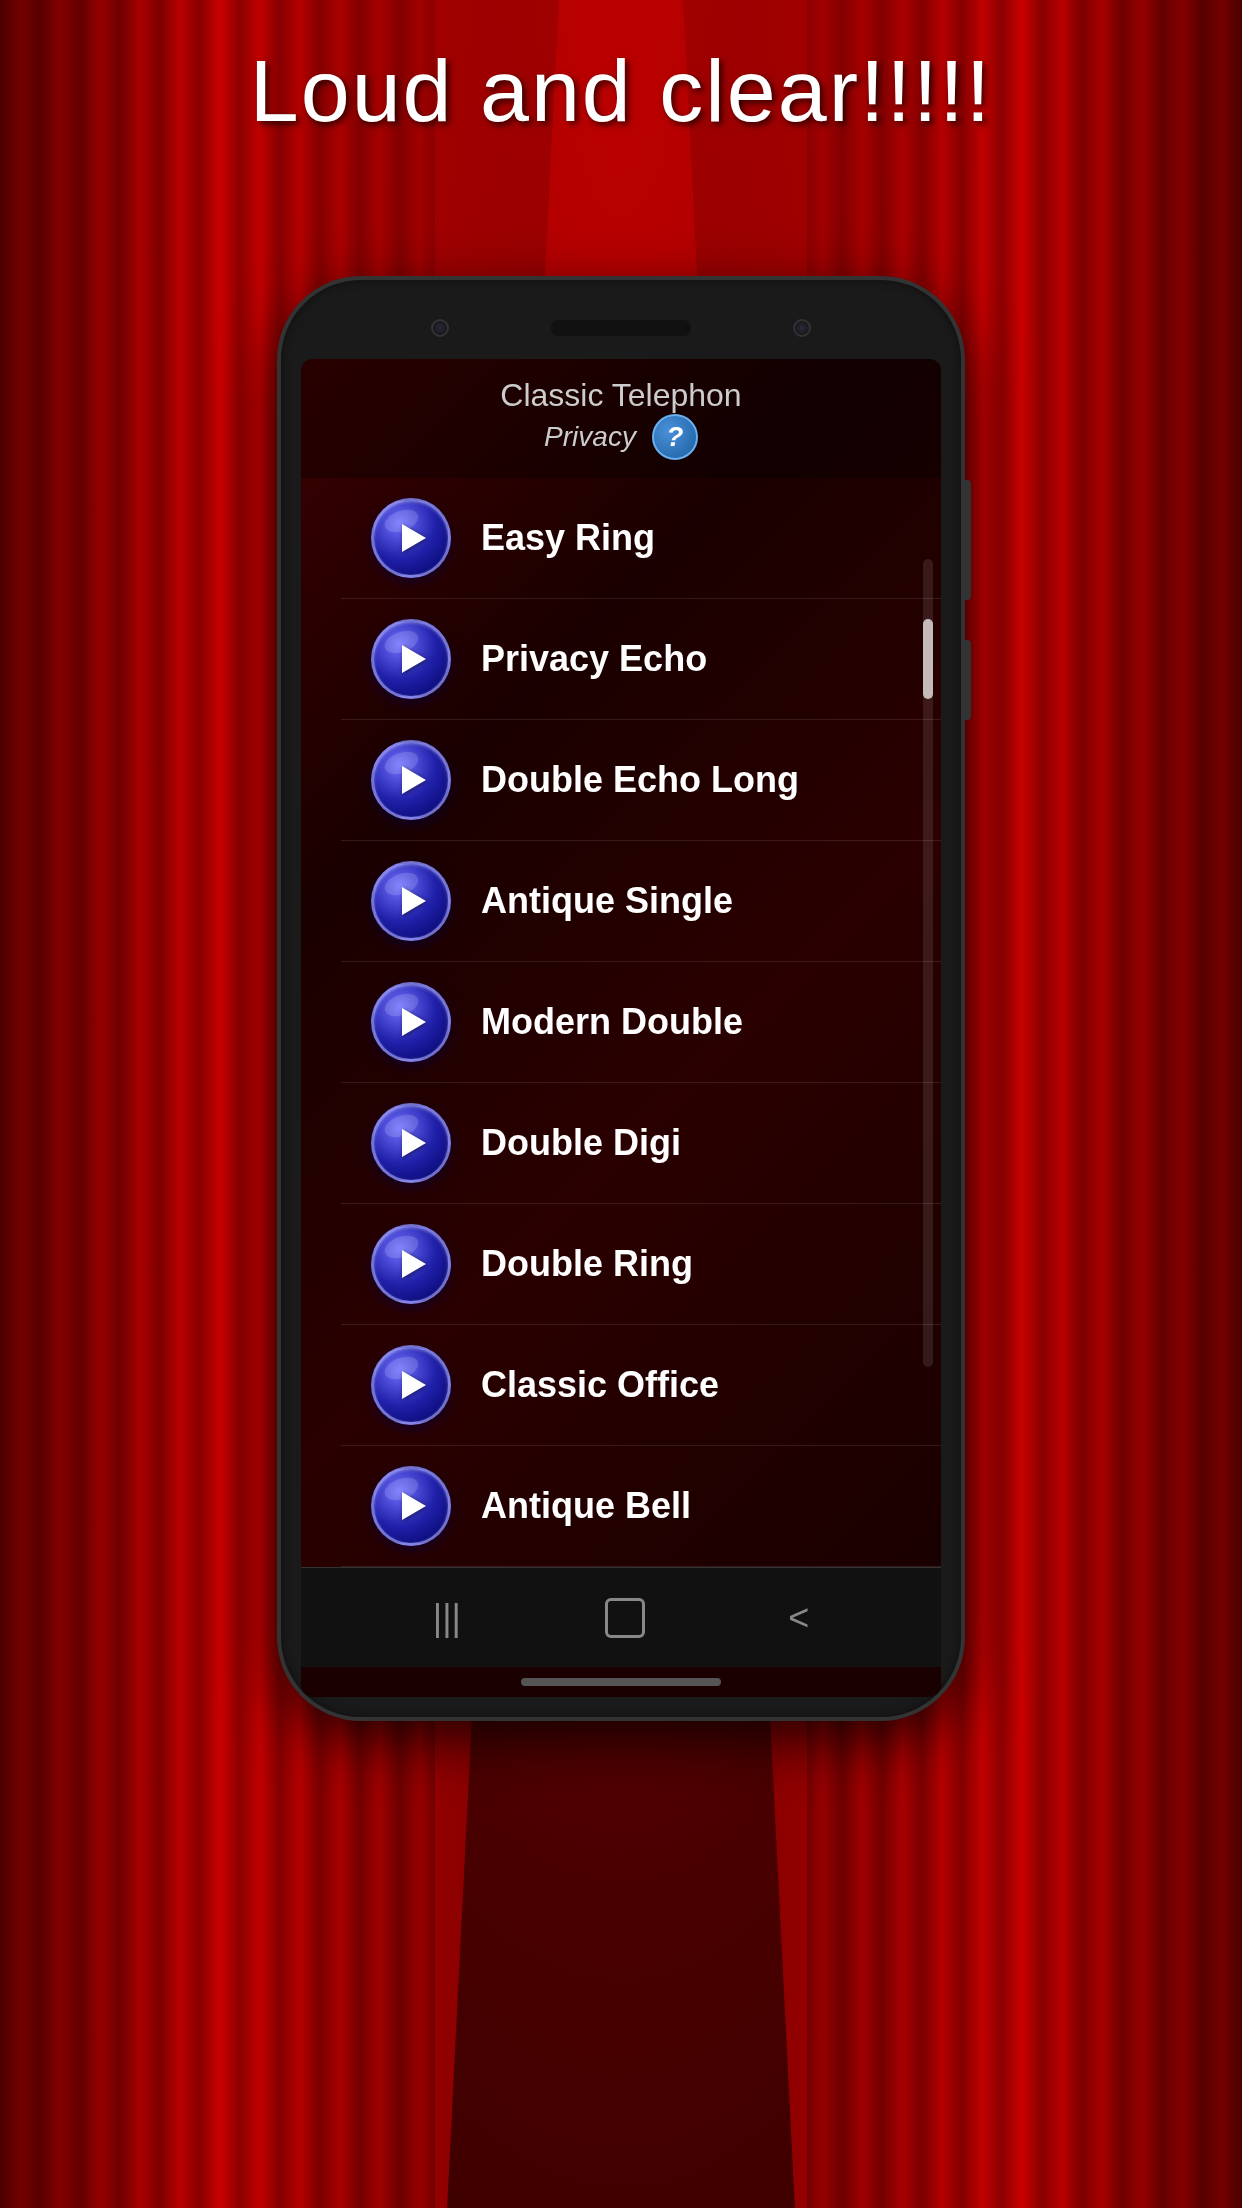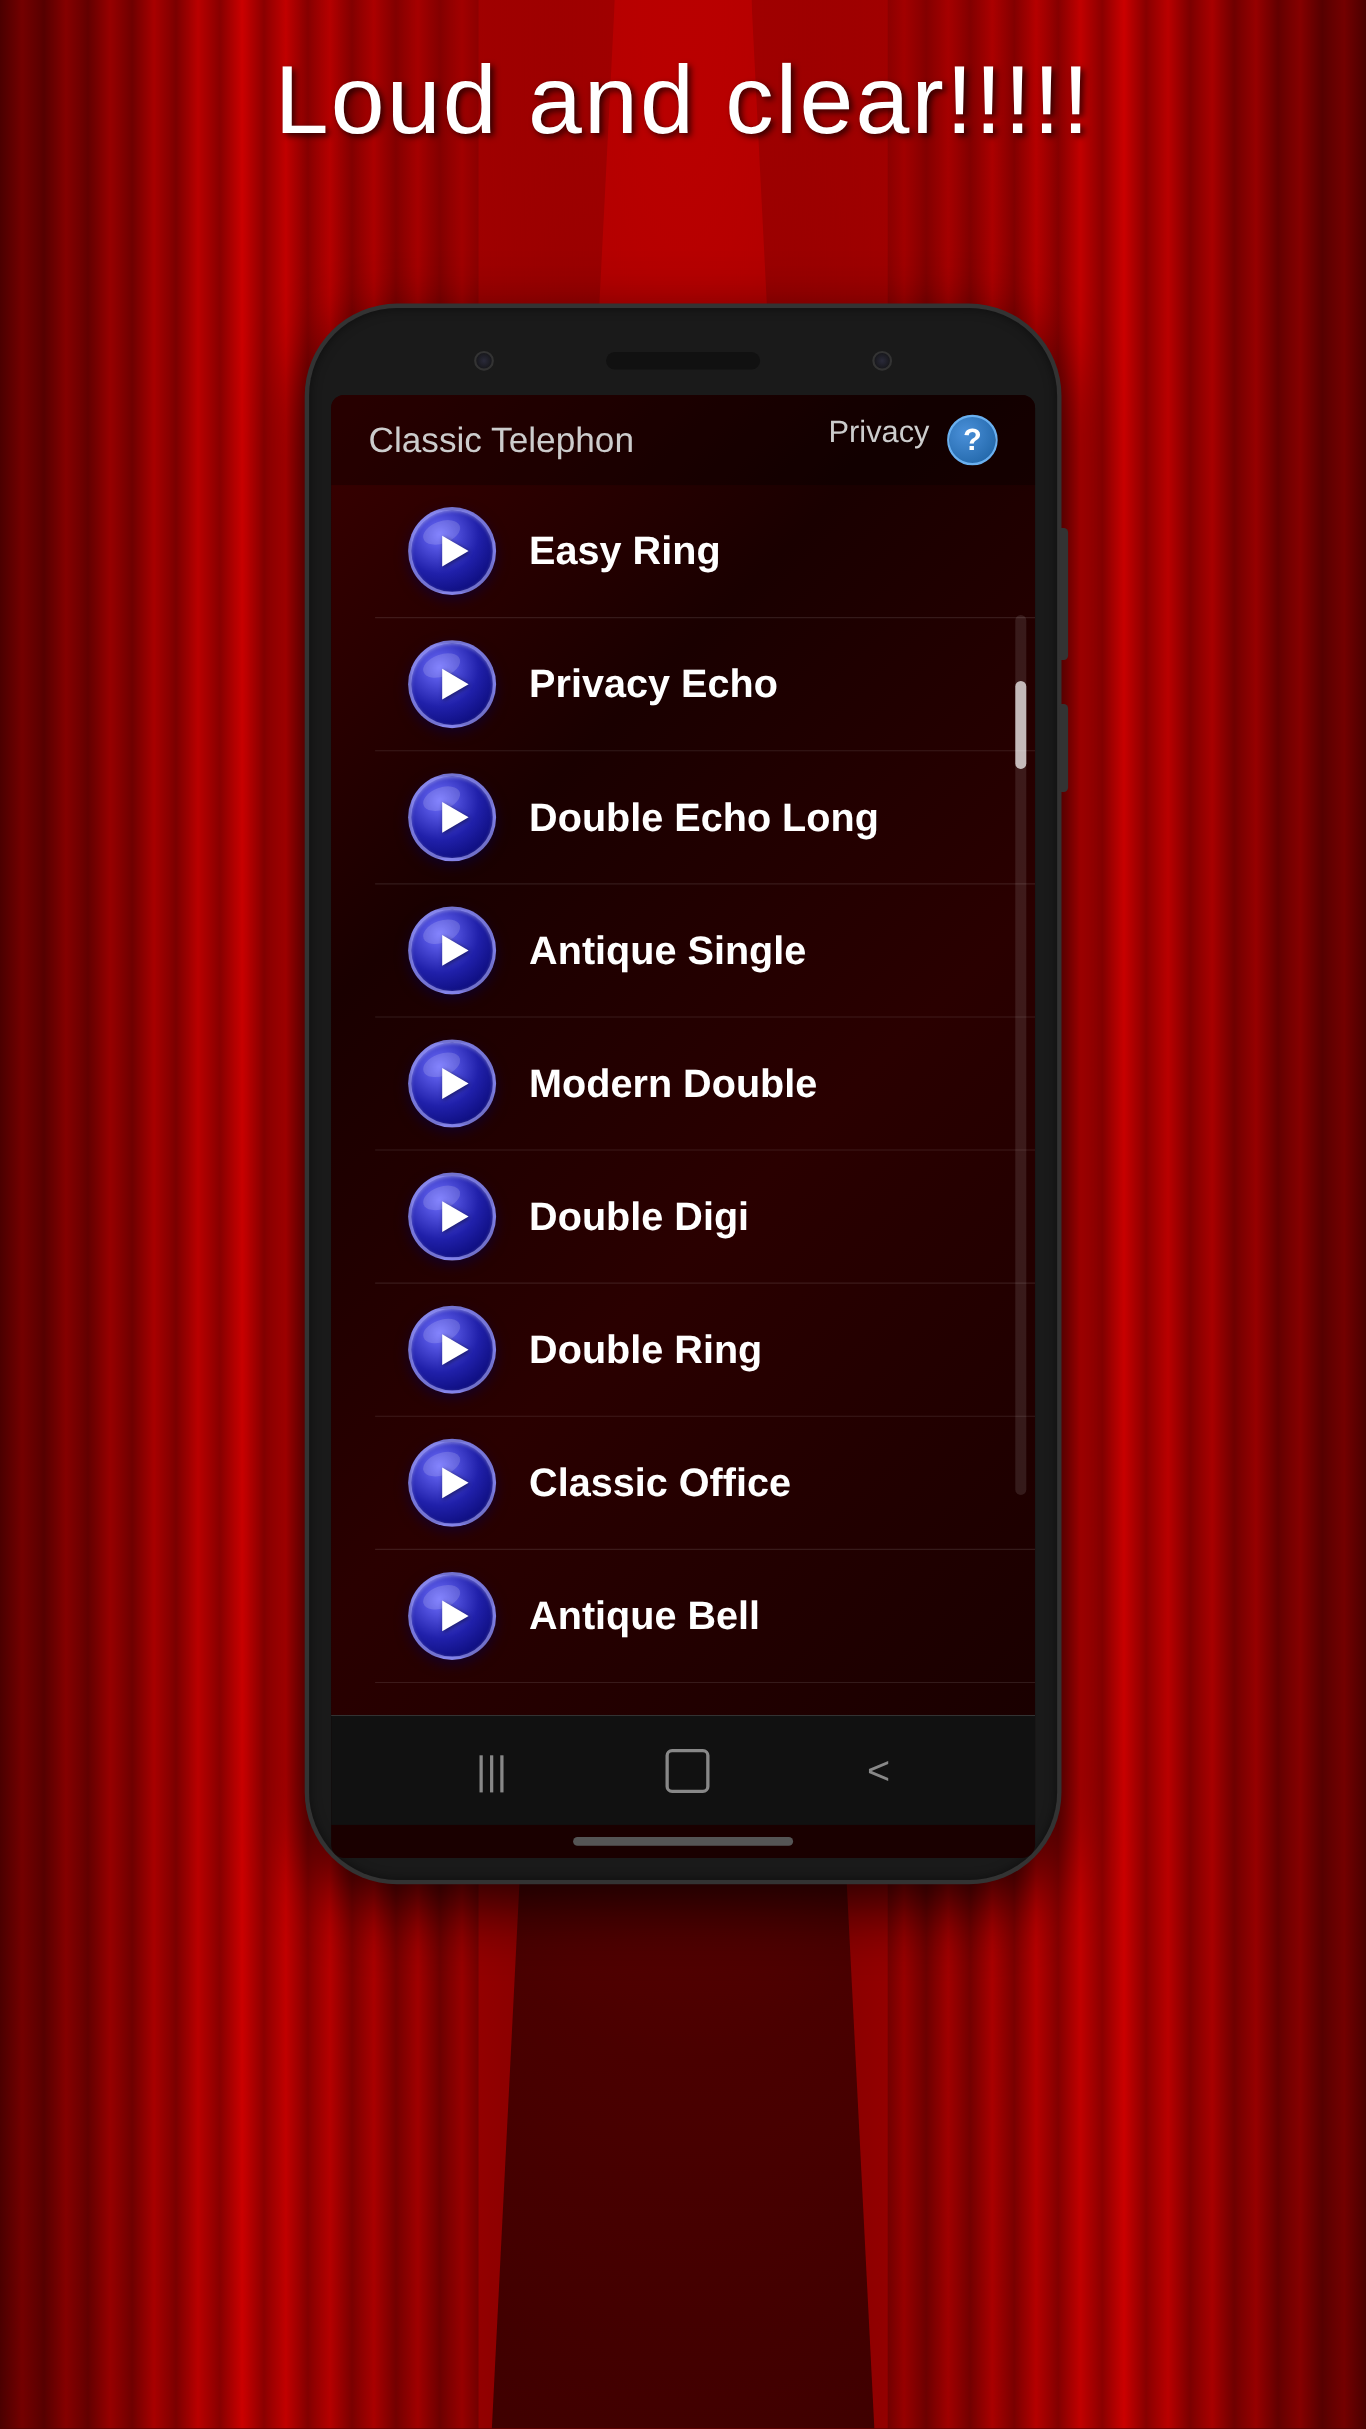--- a/index.html
+++ b/index.html
@@ -159,32 +159,35 @@
     .phone-screen-inner {
       background: linear-gradient(135deg, #3a0000 0%, #1a0000 30%, #2a0000 60%, #1a0000 100%);
       min-height: 1200px;
       position: relative;
     }
 
     .app-header {
       display: flex;
       justify-content: space-between;
       align-items: center;
-      padding: 18px 34px;
+      padding: 18px 12px;
       background: rgba(0,0,0,0.3);
+      flex-direction: column;
     }
 
     .app-title {
       color: #ccc;
       font-size: 32px;
     }
 
     .header-right {
       display: flex;
+      align-items: center;
       gap: 16px;
+      font-style: italic;
     }
 
     .privacy-link {
       color: #ccc;
       font-size: 28px;
     }
 
     .help-btn {
       width: 46px;
       height: 46px;

